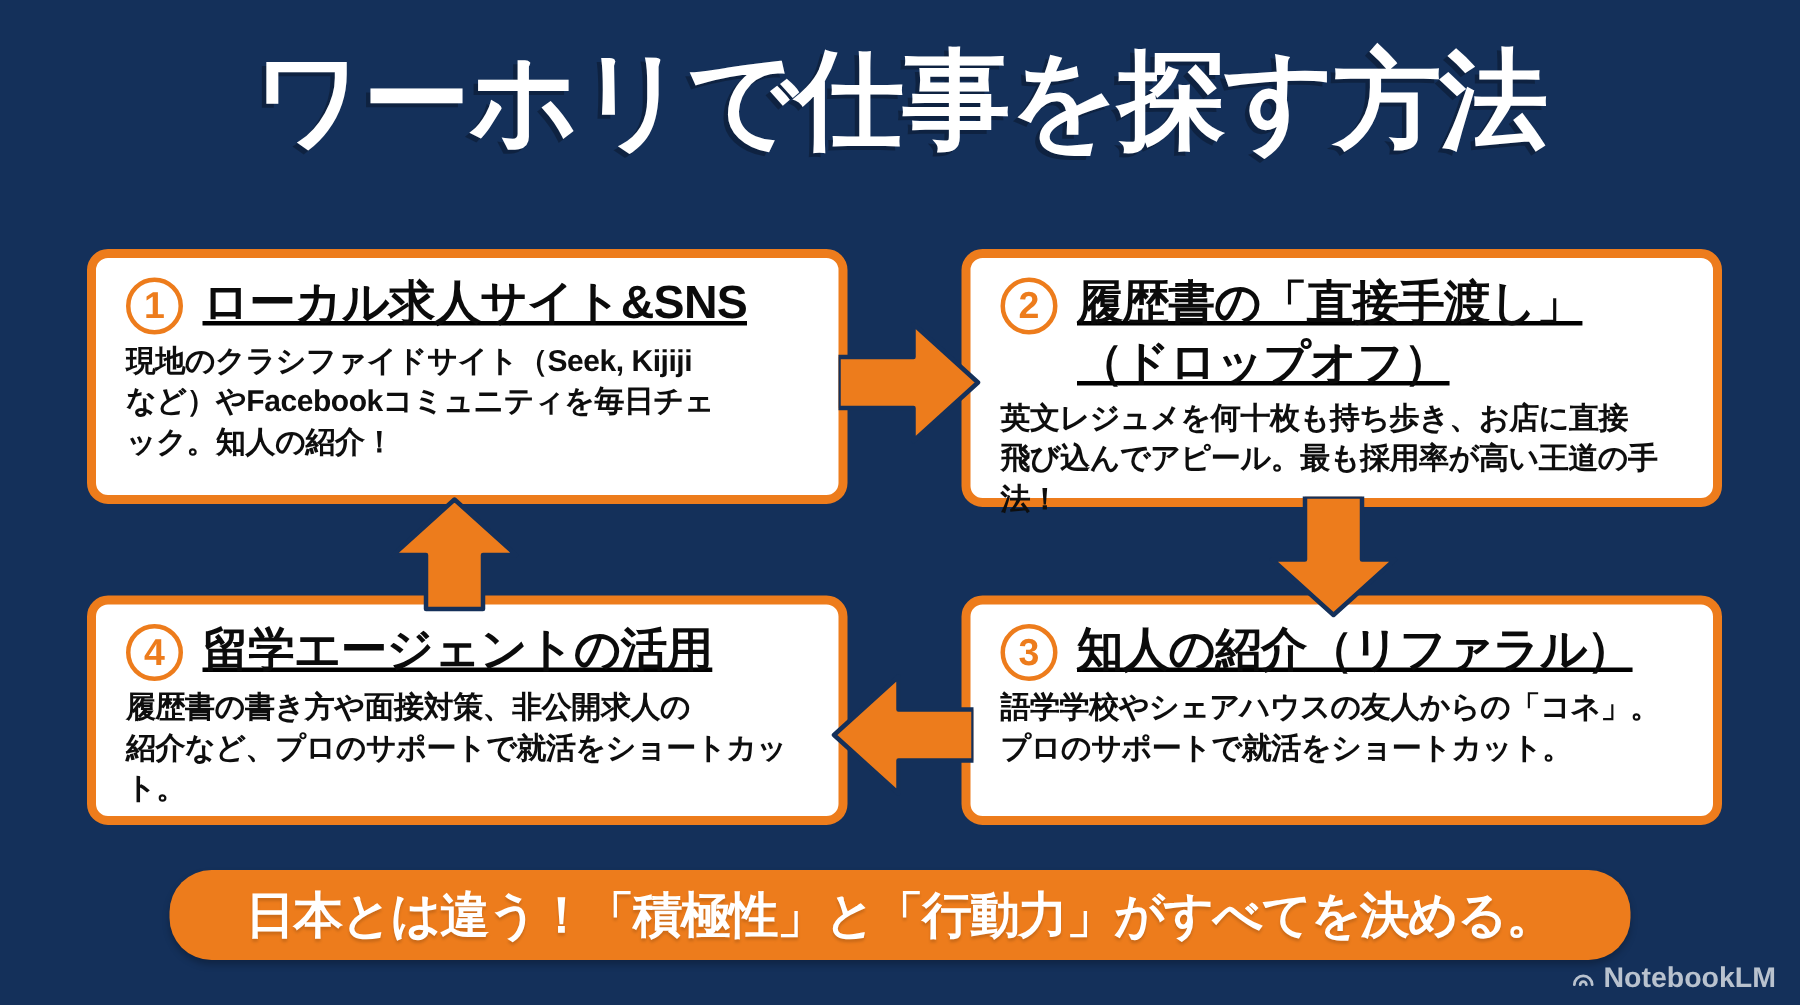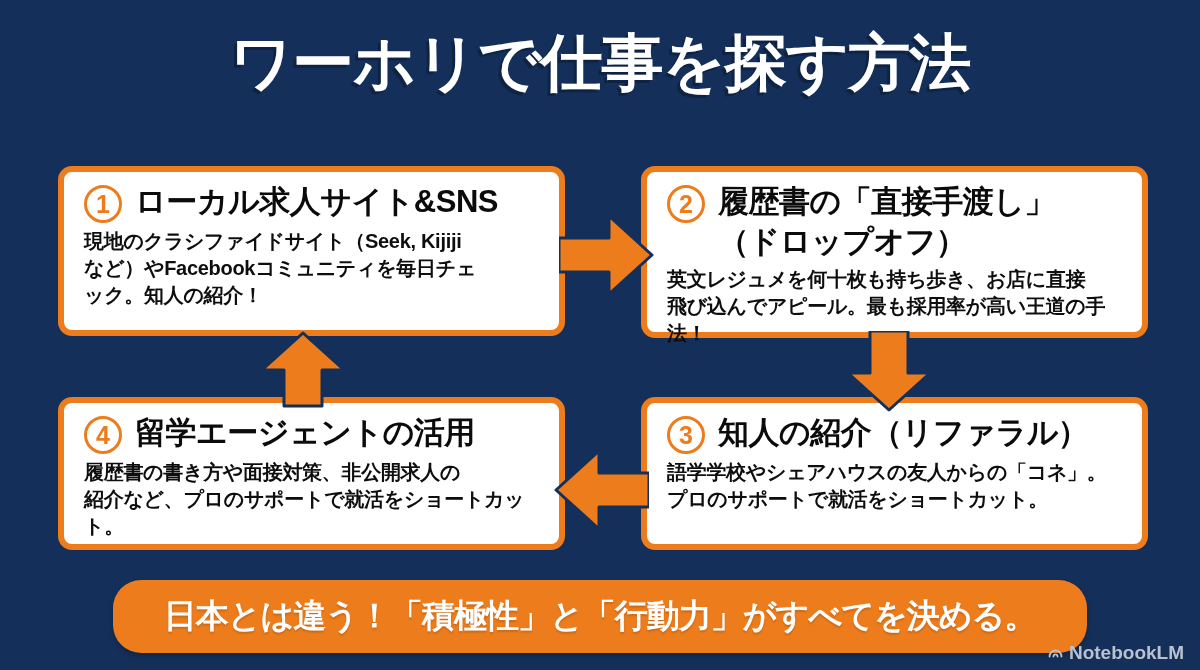--- a/index.html
+++ b/index.html
@@ -9,21 +9,21 @@
   }
   .canvas{
     position:relative;
     width:1200px;height:670px;
     background:#14305A;
     overflow:hidden;
   }
   .title{
     position:absolute;top:30px;left:0;width:1200px;
     margin:0;text-align:center;
-    font-size:62px;font-weight:900;line-height:1.05;
+    font-size:72px;font-weight:900;line-height:1.05;
     color:#FFFFFF;letter-spacing:-1px;
     text-shadow:-3px 3px 0 rgba(0,0,0,0.28);
   }
   .box{
     position:absolute;box-sizing:border-box;
     background:#FFFFFF;
     border:6px solid #ED7C1C;border-radius:14px;
     padding:10px 18px 8px 20px;
     z-index:2;
   }
@@ -33,34 +33,34 @@
   .box4{left:58px;top:397px;width:507px;height:153px;}
   .box-head{display:flex;align-items:flex-start;margin-bottom:5px;}
   .num{
     flex:0 0 auto;
     width:38px;height:38px;margin-top:3px;margin-right:13px;
     border:3.5px solid #ED7C1C;border-radius:50%;
     box-sizing:border-box;
     display:flex;align-items:center;justify-content:center;
     color:#ED7C1C;font-size:25px;font-weight:900;line-height:1;
   }
-  .head-text{display:flex;flex-direction:column;}
+  .head-text{display:flex;flex-direction:column;text-decoration:underline;}
   .head-line{
     font-size:31px;font-weight:900;line-height:1.28;color:#0B0B0B;
     letter-spacing:-0.5px;white-space:nowrap;
   }
   .box-body{
     margin:0;
     font-size:20px;font-weight:700;line-height:1.35;
     color:#0E0E0E;white-space:pre-line;letter-spacing:-0.3px;
   }
   .arrow{position:absolute;z-index:5;}
   .arrow polygon{fill:#ED7C1C;stroke:#14305A;stroke-width:3;stroke-linejoin:round;}
   .banner{
-    position:absolute;left:113px;top:580px;width:974px;height:73px;
+    position:absolute;left:113px;top:580px;width:974px;height:60px;
     background:#ED7C1C;border-radius:28px;
     display:flex;align-items:center;justify-content:center;
     box-shadow:0 3px 5px rgba(0,0,0,0.25);
   }
   .banner-text{
     color:#FFFFFF;font-size:33px;font-weight:900;letter-spacing:-1px;
     text-shadow:0 2px 2px rgba(0,0,0,0.15);
   }
   .watermark{
     position:absolute;right:16px;bottom:6px;

